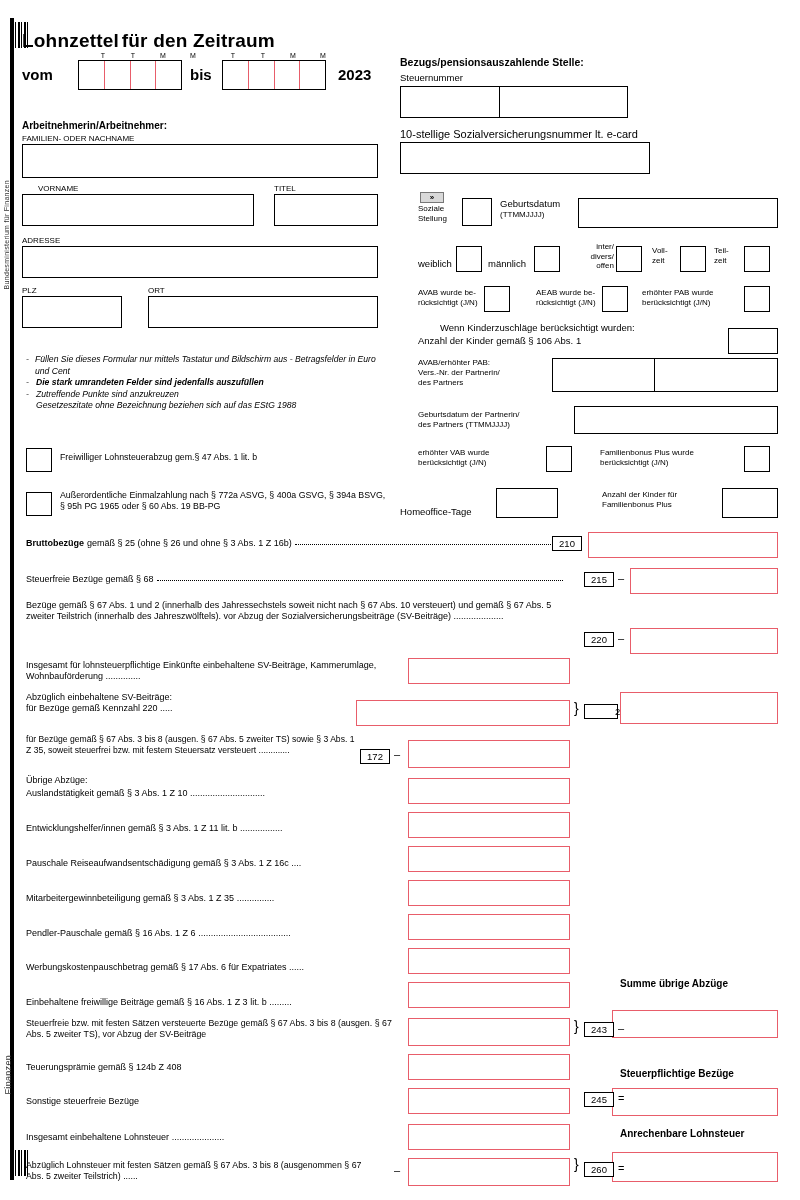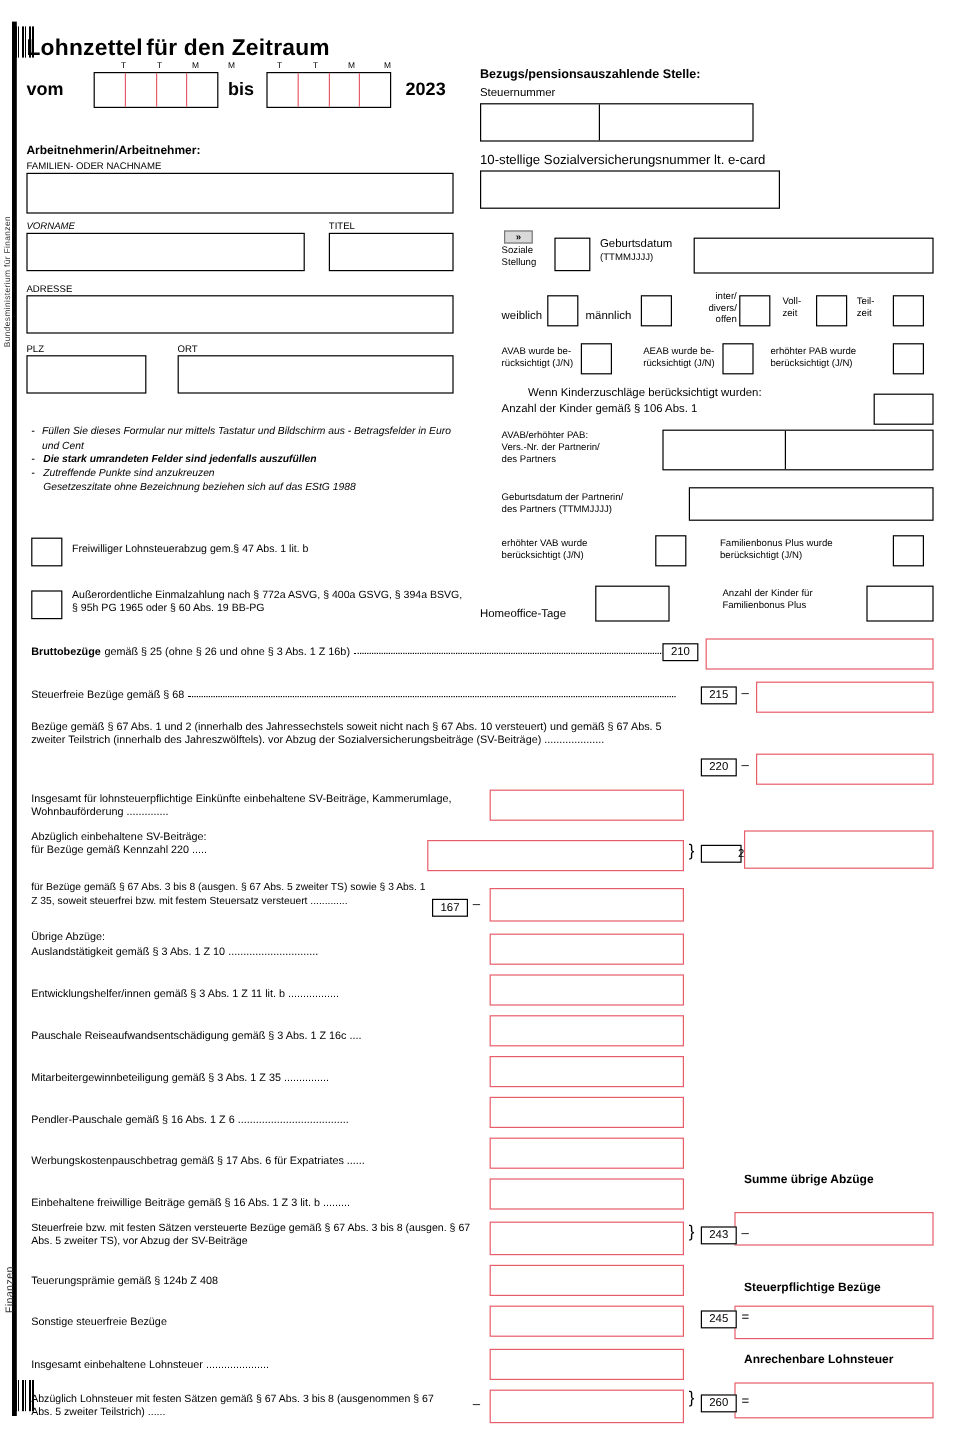--- a/index.html
+++ b/index.html
@@ -125,21 +125,21 @@
         <div></div>
         <div></div>
         <div></div>
     </div>
     <div class="abs bold" style="left:316px; top:48px; font-size:15px;">2023</div>
 
     <div class="abs bold" style="left:0px; top:102px; font-size:10px;">Arbeitnehmerin/Arbeitnehmer:</div>
     <div class="abs lbl-sm" style="left:0px; top:116px;">FAMILIEN- ODER NACHNAME</div>
     <div class="abs box-strong" style="left:0px; top:126px; width:356px; height:34px;"></div>
 
-    <div class="abs lbl-sm" style="left:0px; top:166px;font-style:italic;">VORNAME</div>
+    <div class="abs lbl-sm" style="left:16px; top:166px;">VORNAME</div>
     <div class="abs box-strong" style="left:0px; top:176px; width:232px; height:32px;"></div>
     <div class="abs lbl-sm" style="left:252px; top:166px;">TITEL</div>
     <div class="abs box-strong" style="left:252px; top:176px; width:104px; height:32px;"></div>
 
     <div class="abs lbl-sm" style="left:0px; top:218px;">ADRESSE</div>
     <div class="abs box-strong" style="left:0px; top:228px; width:356px; height:32px;"></div>
 
     <div class="abs lbl-sm" style="left:0px; top:268px;">PLZ</div>
     <div class="abs box-strong" style="left:0px; top:278px; width:100px; height:32px;"></div>
     <div class="abs lbl-sm" style="left:126px; top:268px;">ORT</div>
@@ -264,21 +264,21 @@
     </div>
     <div class="abs box" style="left:334px; top:682px; width:214px; height:26px;"></div>
     <div class="abs arrow" style="left:552px; top:682px; font-size:14px;">}</div>
     <div class="abs kz" style="left:562px; top:686px; width:30px;padding-left:30px;">230</div>
     <div class="abs box" style="left:598px; top:674px; width:158px; height:32px;"></div>
 
     <div class="abs" style="left:4px; top:716px; width:330px; font-size:8.6px; line-height:10.5px;">
       <span>für Bezüge gemäß § 67 Abs. 3 bis 8 (ausgen. § 67 Abs. 5 zweiter TS) sowie § 3 Abs. 1 Z 35, soweit steuerfrei bzw. mit festem Steuersatz versteuert</span>
       <span>.............</span>
     </div>
-    <div class="abs kz" style="left:338px; top:731px; width:30px;">167</div>
+    <div class="abs kz" style="left:338px; top:731px; width:30px;">172</div>
     <div class="abs" style="left:372px; top:730px; font-size:11px;">–</div>
     <div class="abs box" style="left:386px; top:722px; width:162px; height:28px;"></div>
 
     <div class="abs" style="left:4px; top:757px; font-size:9px;">Übrige Abzüge:</div>
 
     <div class="abs" style="left:4px; top:770px; width:375px; font-size:9px;">
       <span>Auslandstätigkeit gemäß § 3 Abs. 1 Z 10</span>
       <span>..............................</span>
     </div>
     <div class="abs box" style="left:386px; top:760px; width:162px; height:26px;"></div>

